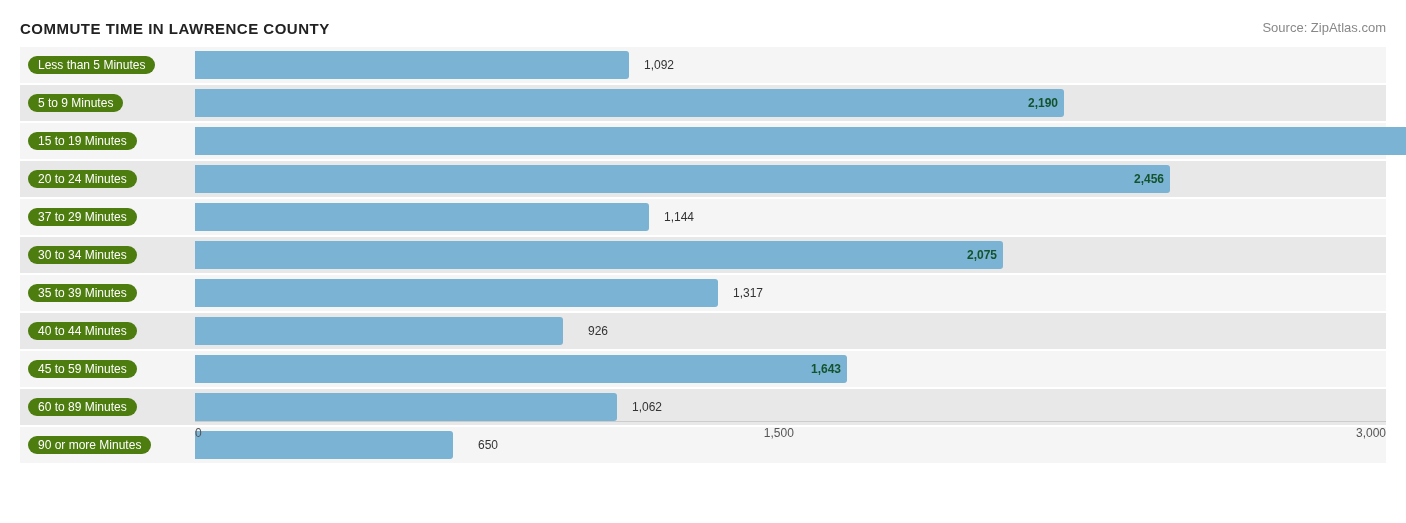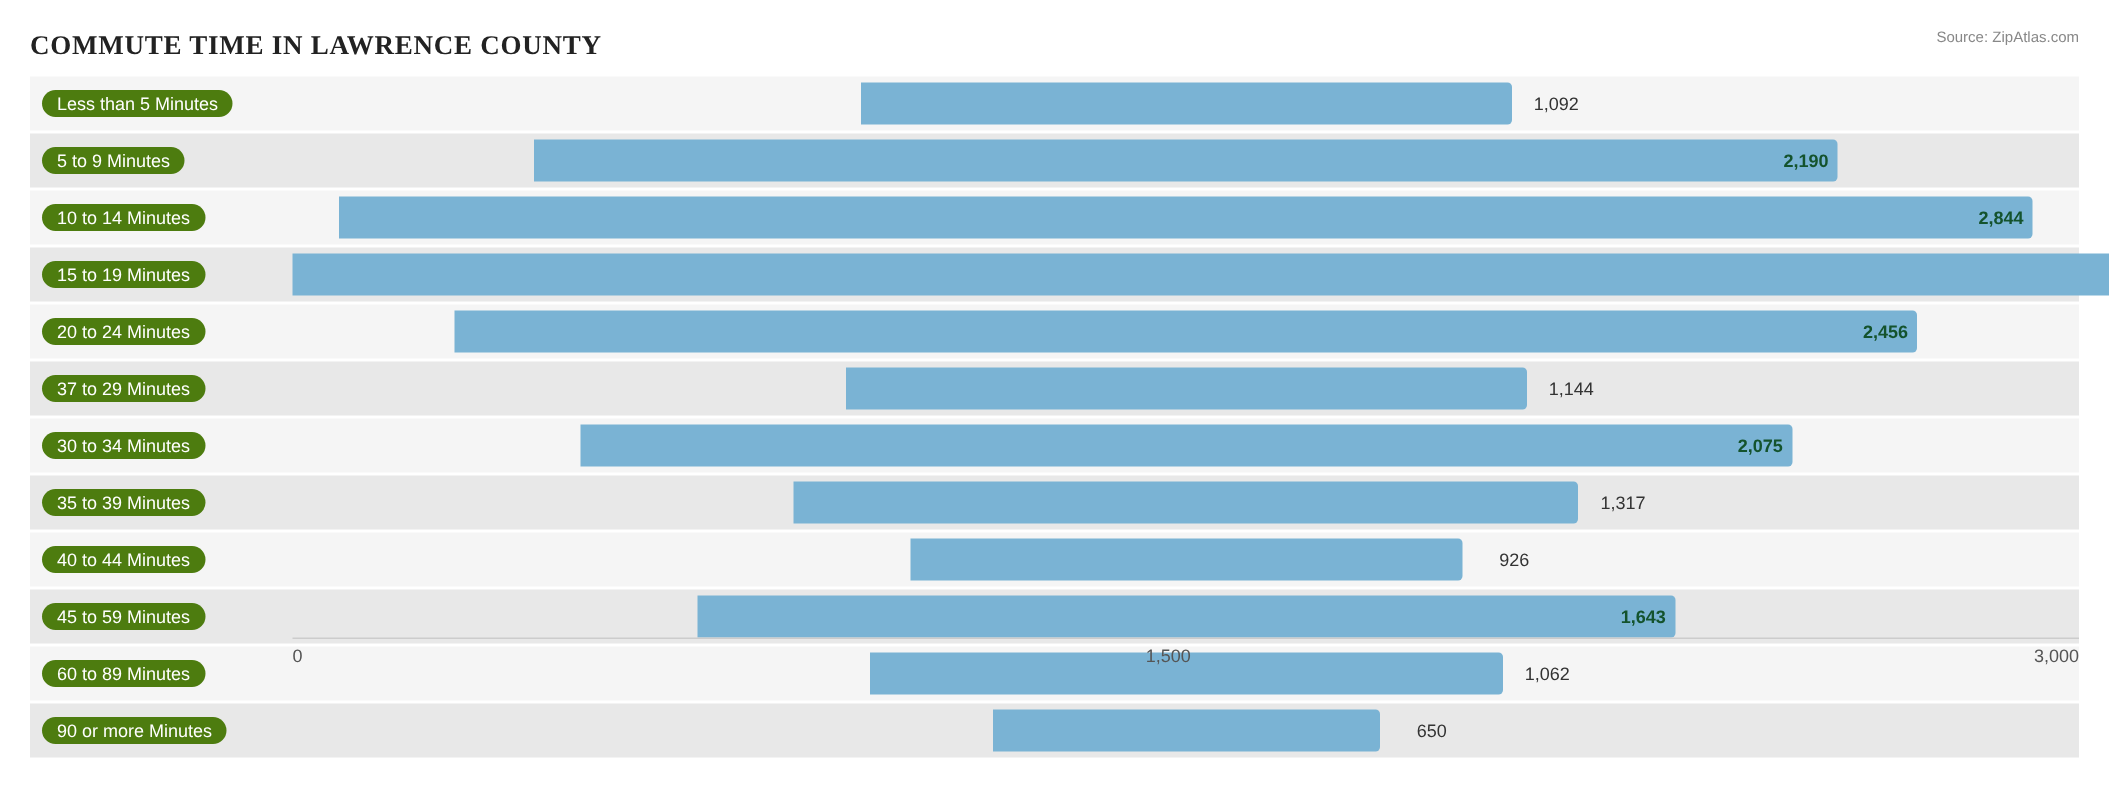--- a/index.html
+++ b/index.html
@@ -10,33 +10,32 @@
       height: 523px;
       overflow: hidden;
     }
     .chart-container {
       width: 1406px;
       height: 523px;
       padding: 20px 20px 50px 20px;
       position: relative;
     }
     .chart-title {
-      font-size: 18px;
+      font-size: 15px;
       font-weight: bold;
       color: #222;
       text-transform: uppercase;
       letter-spacing: 0.5px;
       margin-bottom: 10px;
-      font-family: Liberation Serif, serif;
     }
     .source-text {
       position: absolute;
       top: 20px;
       right: 20px;
-      font-size: 10px;
+      font-size: 13px;
       color: #888;
     }
     .bars-area {
       position: relative;
       width: 100%;
       height: calc(100% - 60px);
     }
     .bar-row {
       display: flex;
       align-items: center;
@@ -59,21 +58,20 @@
       padding-right: 6px;
       white-space: nowrap;
       z-index: 2;
     }
     .bar-track {
       flex: 1;
       height: 100%;
       position: relative;
       display: flex;
       align-items: center;
-      justify-content: center;
     }
     .bar-fill {
       height: 28px;
       background: #7ab3d4;
       border-radius: 0 3px 3px 0;
       position: relative;
       display: flex;
       align-items: center;
     }
     .bar-value {
@@ -133,28 +131,20 @@
       </div>
       <div class="bar-row">
         <div class="bar-label"><span class="label-pill">5 to 9 Minutes</span></div>
         <div class="bar-track">
           <div class="bar-fill" style="width: 869px;">
             <span class="bar-value-inside">2,190</span>
           </div>
         </div>
       </div>
       <div class="bar-row">
-        <div class="bar-label"><span class="label-pill">10 to 14 Minutes</span></div>
-        <div class="bar-track">
-          <div class="bar-fill" style="width: 1129px;">
-            <span class="bar-value-inside">2,844</span>
-          </div>
-        </div>
-      </div>
-      <div class="bar-row">
         <div class="bar-label"><span class="label-pill">15 to 19 Minutes</span></div>
         <div class="bar-track">
           <div class="bar-fill" style="width: 1260px;">
             <span class="bar-value-inside">2,689</span>
           </div>
         </div>
       </div>
       <div class="bar-row">
         <div class="bar-label"><span class="label-pill">20 to 24 Minutes</span></div>
         <div class="bar-track">

